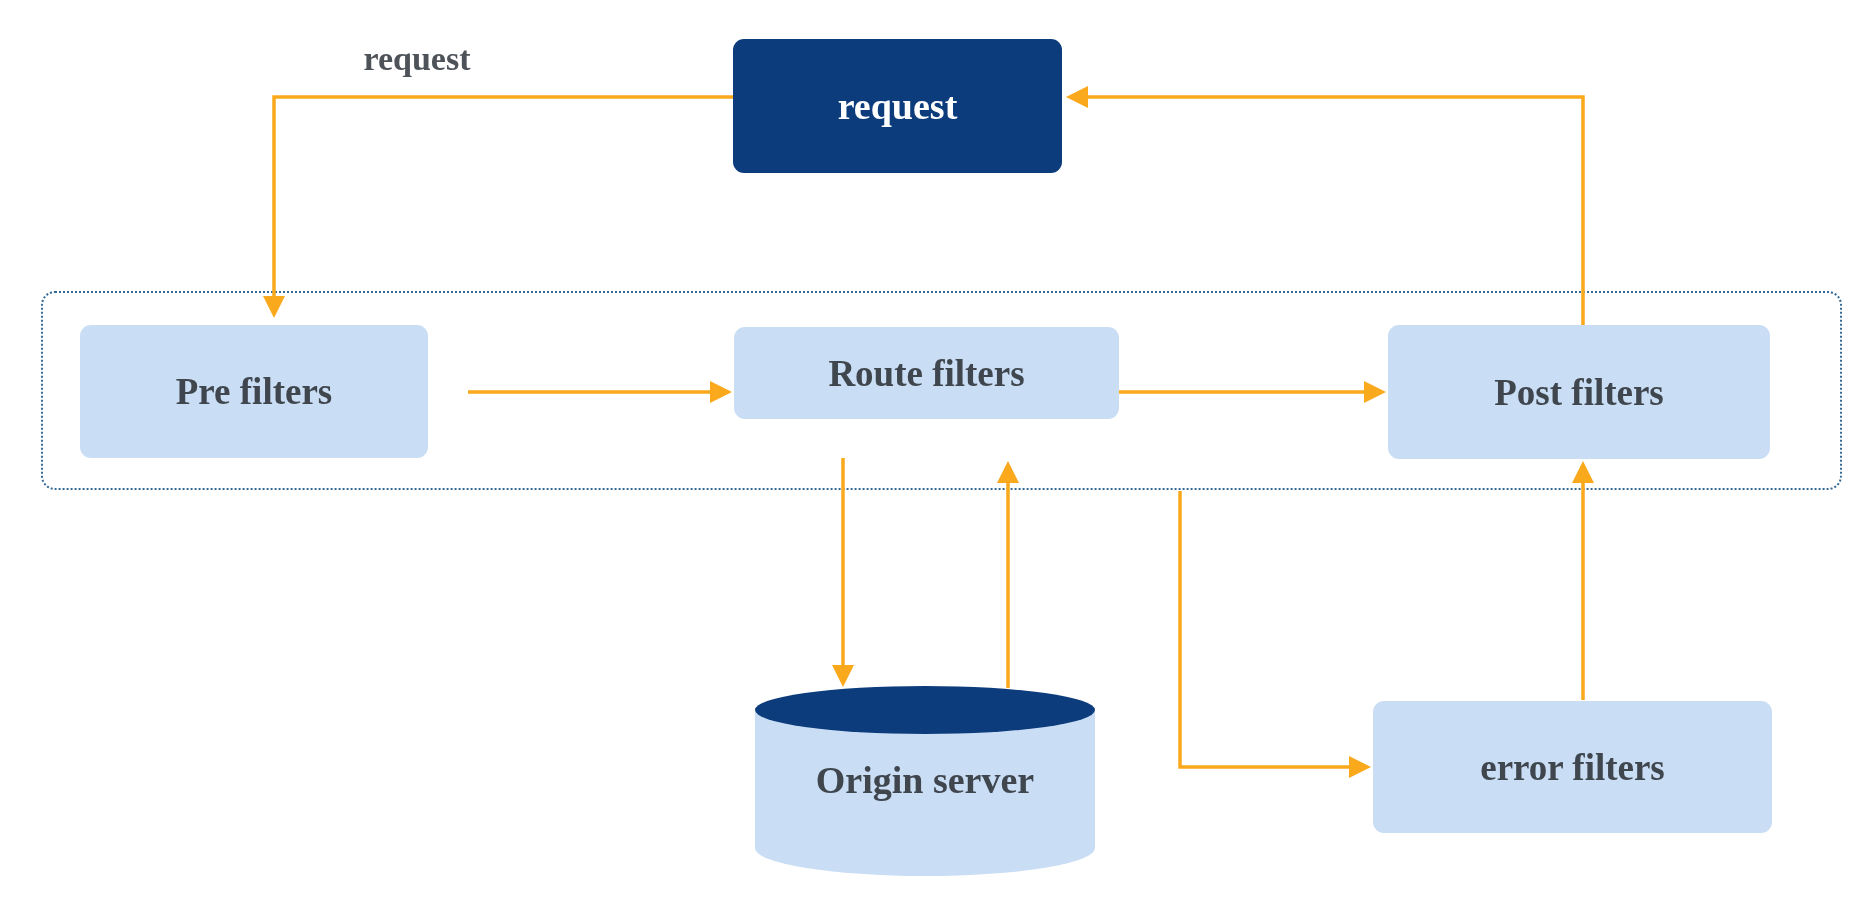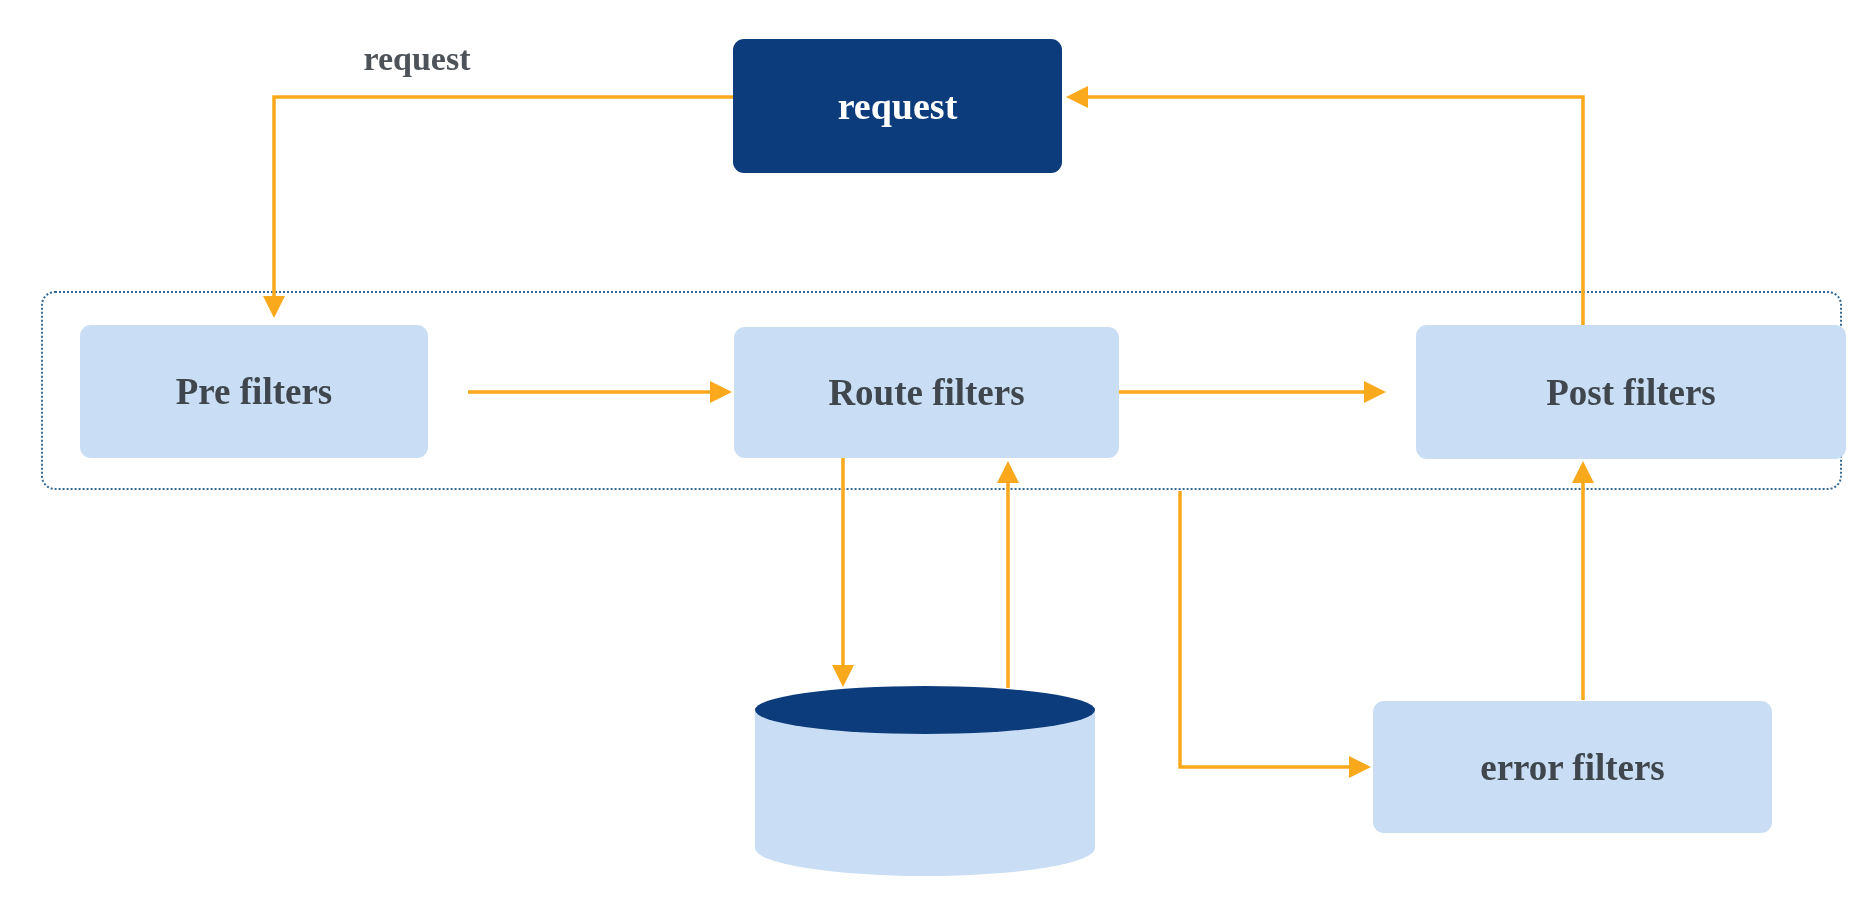--- a/index.html
+++ b/index.html
@@ -36,22 +36,22 @@
     font-size:37px;font-weight:600;
     box-sizing:border-box;
   }
   .node--dark{
     background:var(--navy);
     color:#ffffff;
     font-size:38px;
   }
   .node--request{left:733px;top:39px;width:329px;height:134px;}
   .node--pre{left:80px;top:325px;width:348px;height:133px;}
-  .node--route{left:734px;top:327px;width:385px;height:131px;}
-  .node--post{left:1388px;top:325px;width:430px;height:134px;margin-left:28px;}
+  .node--route{left:734px;top:327px;width:385px;height:92px;}
+  .node--post{left:1388px;top:325px;width:382px;height:134px;}
   .node--error{left:1373px;top:701px;width:399px;height:132px;}
   .edge-label{
     position:absolute;
     width:240px;
     text-align:center;
     font-size:34px;font-weight:600;
     color:var(--label-text);
   }
   .edge-label--request{left:297px;top:40px;}
   .edge-label--response{left:1127px;top:42px;}
@@ -92,20 +92,21 @@
 
   <div class="node node--route">Route filters</div>
 
   <div class="node node--post">Post filters</div>
 
   <div class="node node--error">error filters</div>
 
   <div class="cylinder">
     <div class="cylinder-body"></div>
     <div class="cylinder-top"></div>
+    <div class="cylinder-label">Origin server</div>
   </div>
 
   <svg class="arrows" viewBox="0 0 1876 903">
 
     <g>
       <polyline class="edge" points="733,97 274,97 274,298"></polyline>
       <polygon class="head" points="274,318 263,296 285,296"></polygon>
     </g>
 
     <g>

